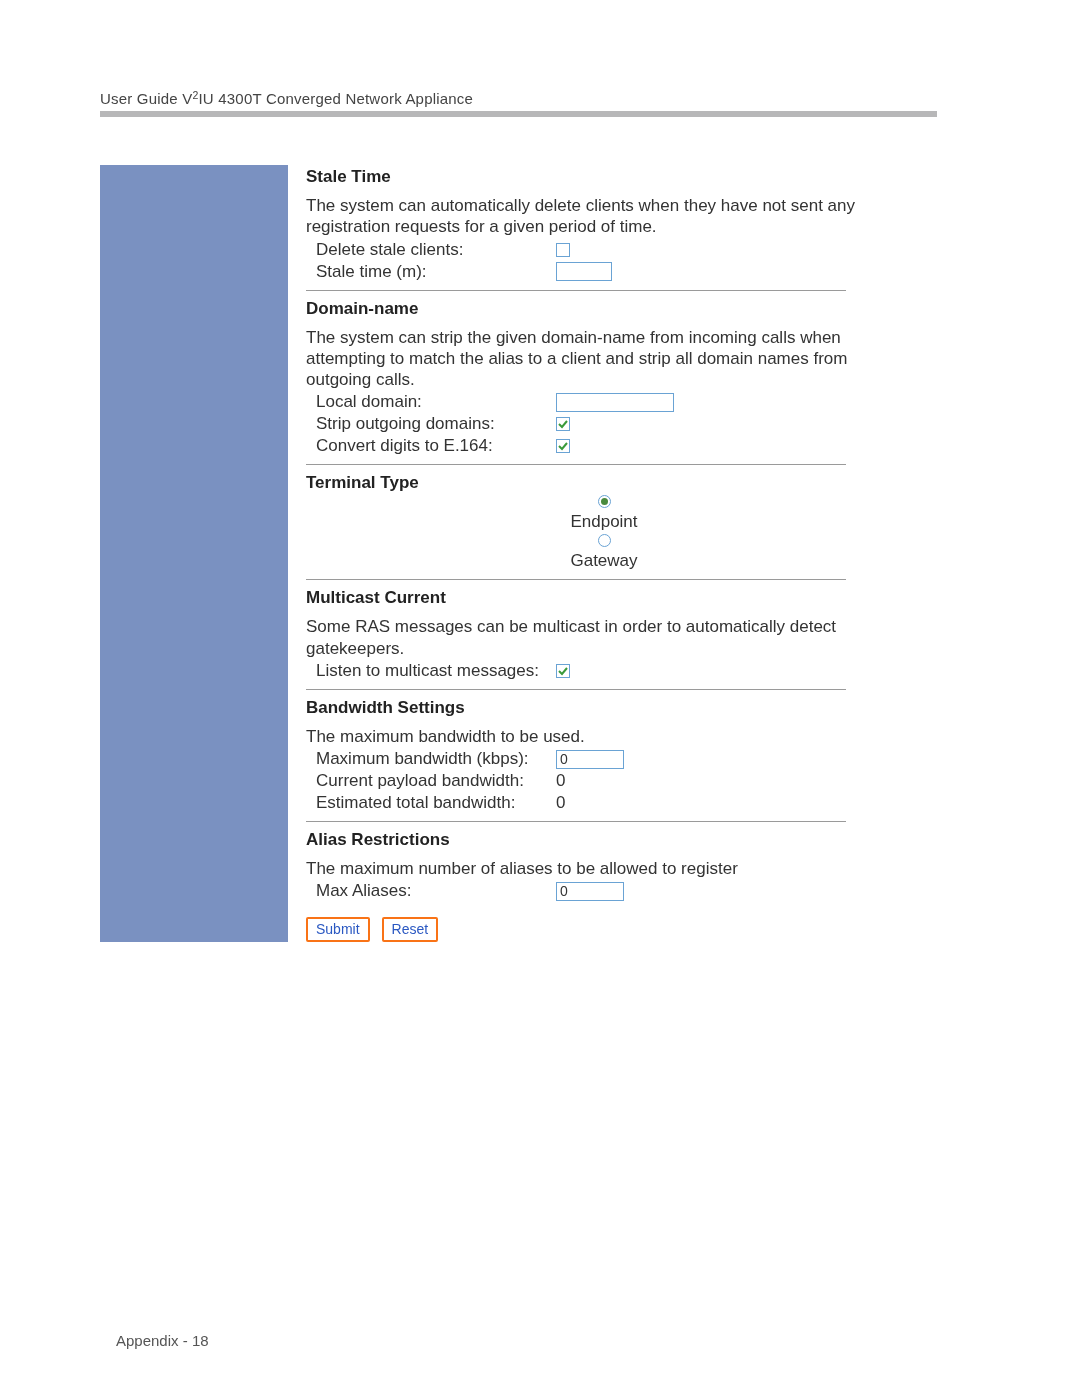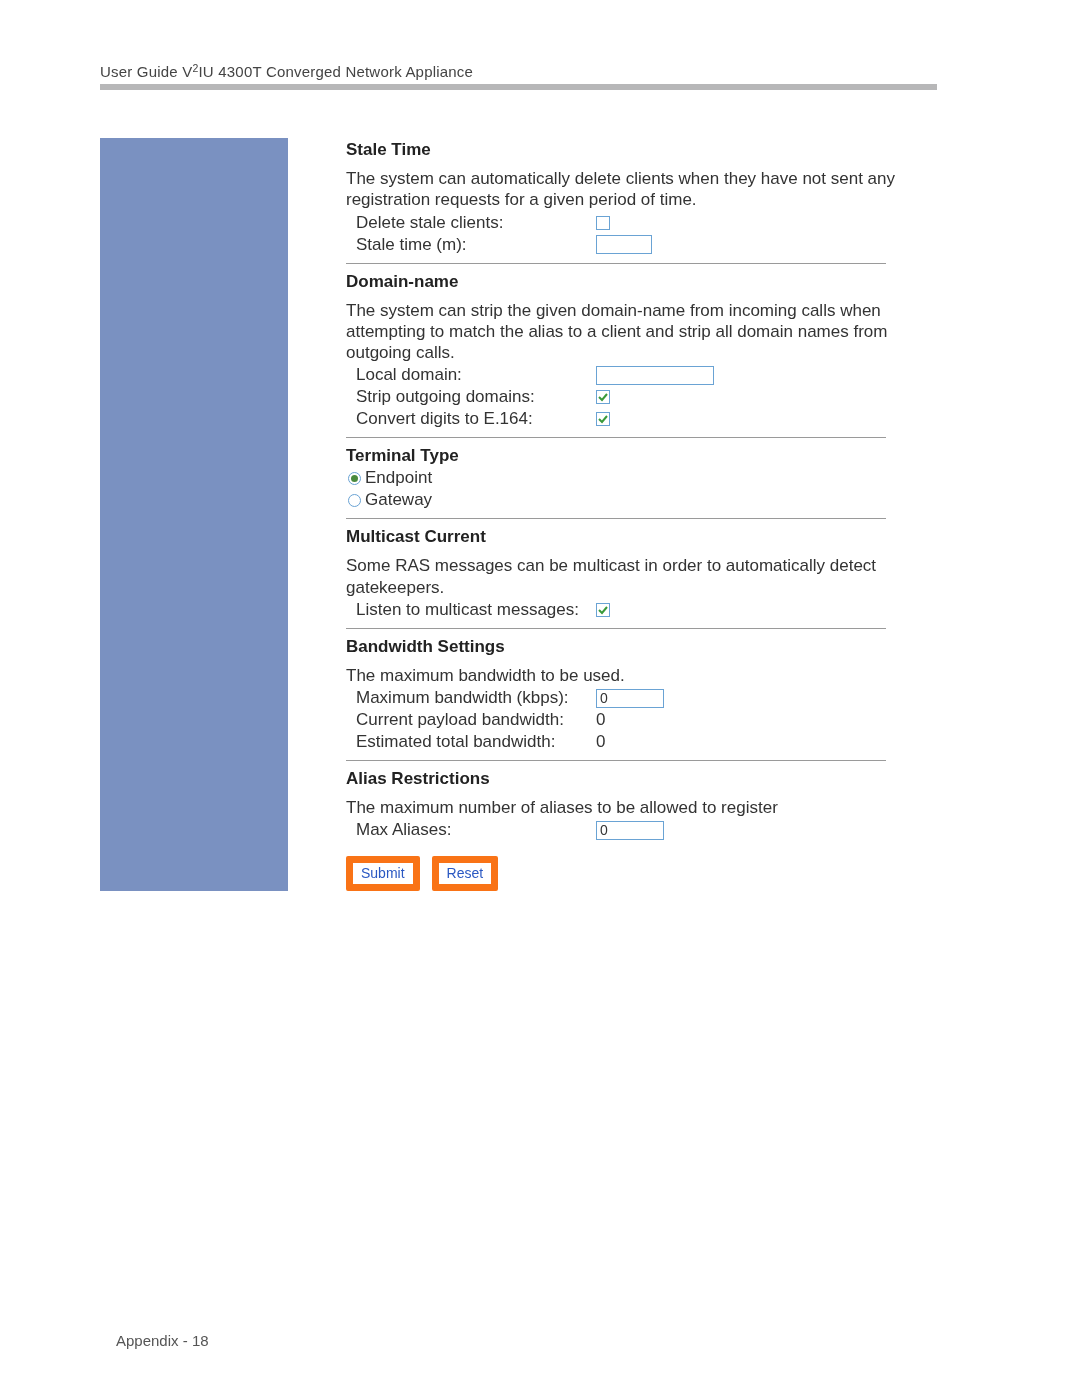--- a/index.html
+++ b/index.html
@@ -4,21 +4,21 @@
 <style>
   body {
     margin: 0;
     padding: 0;
     background: #ffffff;
     font-family: Verdana, Geneva, sans-serif;
     color: #333;
     width: 1080px;
   }
   .page {
-    padding: 63px 100px 40px 100px;
+    padding: 90px 100px 40px 100px;
     box-sizing: border-box;
     width: 1000px;
     position: relative;
     min-height: 1397px;
   }
   .header-title {
     font-family: "Gill Sans", "Segoe UI", Arial, sans-serif;
     font-size: 15px;
     color: #444;
     margin-bottom: 4px;
@@ -26,21 +26,20 @@
   }
   .header-rule {
     height: 6px;
     background: #b7b7b8;
     width: 837px;
     margin-bottom: 48px;
   }
   .content-row {
     display: flex;
     align-items: flex-start;
-    gap: 40px;
   }
   .sidebar {
     width: 188px;
     background: #7a91c1;
     flex-shrink: 0;
     align-self: stretch;
   }
   .main {
     flex: 1 1 auto;
     padding-left: 18px;
@@ -106,20 +105,21 @@
   }
   .textbox.small { width: 56px; }
   .textbox.med   { width: 68px; }
   .textbox.wide  { width: 118px; }
   .radio-row {
     display: flex;
     align-items: center;
     font-size: 17px;
     margin: 2px 0 2px 2px;
     gap: 4px;
+    flex-direction: column;
   }
   .radio {
     width: 13px;
     height: 13px;
     border: 1px solid #6aa3d4;
     border-radius: 50%;
     box-sizing: border-box;
     display: inline-flex;
     align-items: center;
     justify-content: center;
@@ -132,21 +132,21 @@
     background: #4a8a3d;
     display: block;
   }
   .hr {
     border: none;
     border-top: 1px solid #9a9a9a;
     margin: 8px 0 6px 0;
     width: 540px;
   }
   .btn {
-    border: 7px solid #f97316;
+    border: 2px solid #f97316;
     background: #fff;
     color: #2a58c2;
     font-size: 14px;
     padding: 2px 8px;
     border-radius: 2px;
     cursor: pointer;
     line-height: 1.2;
     font-family: Arial, sans-serif;
   }
   .btn-row {

